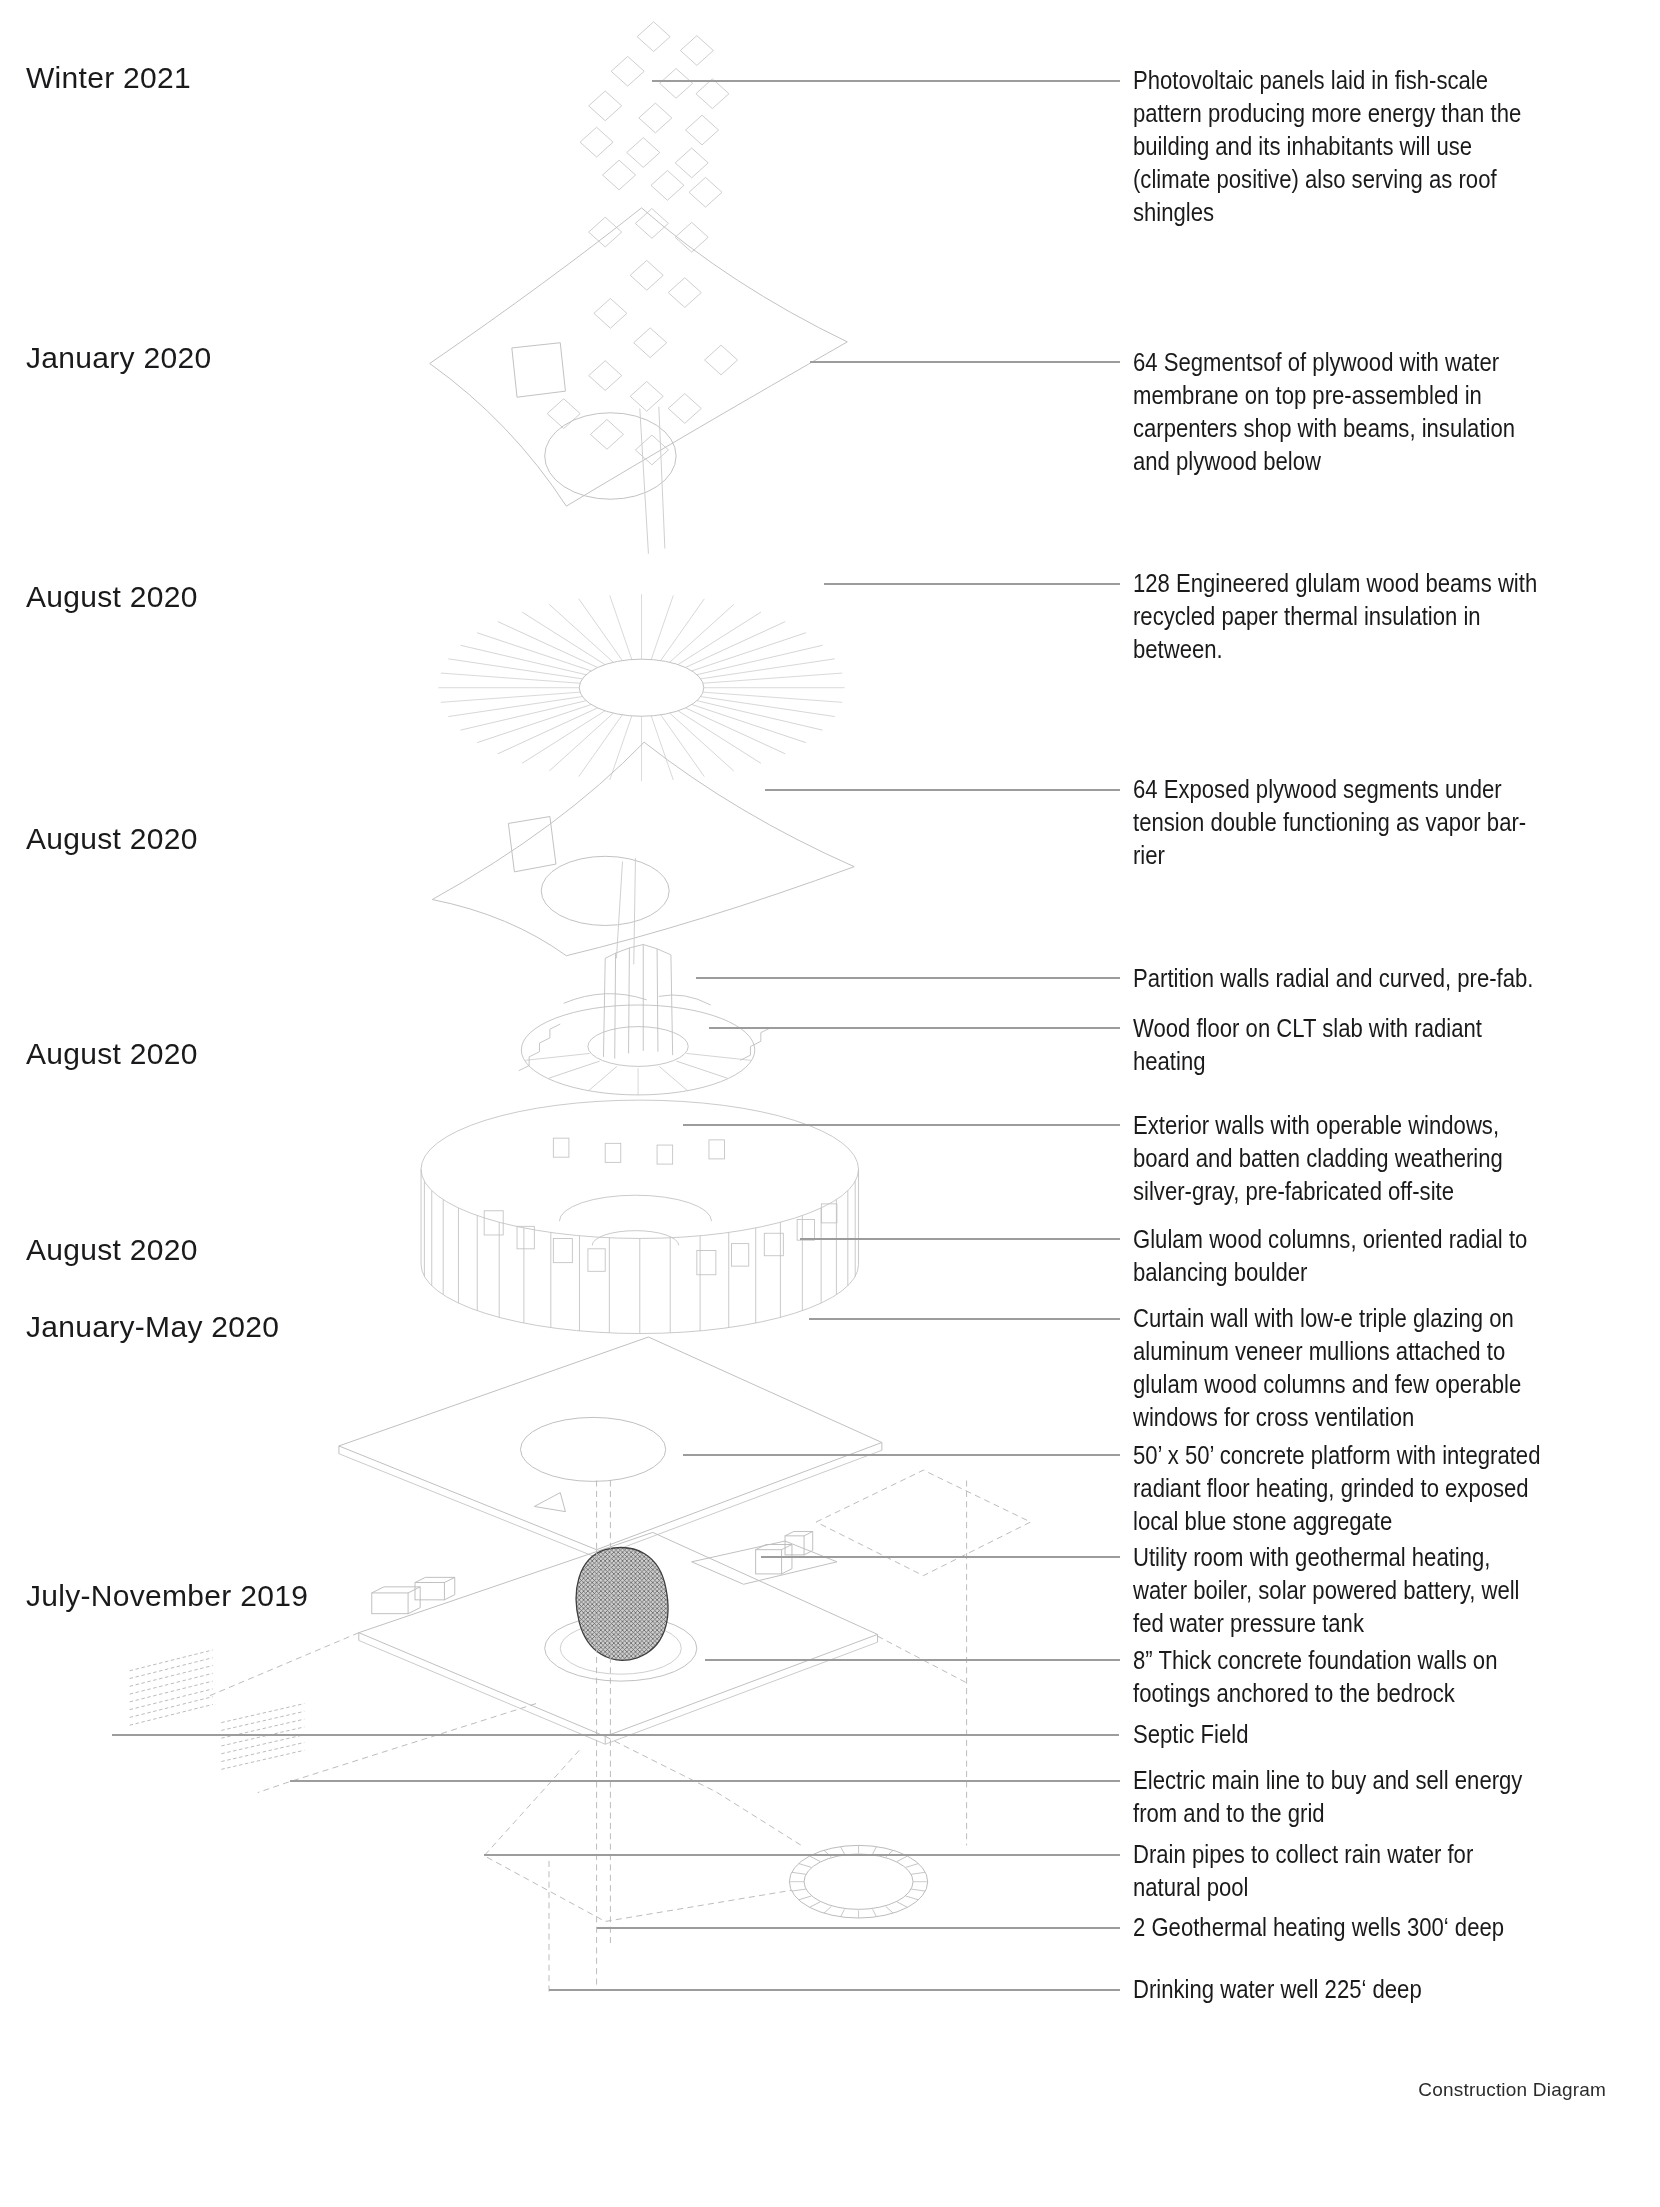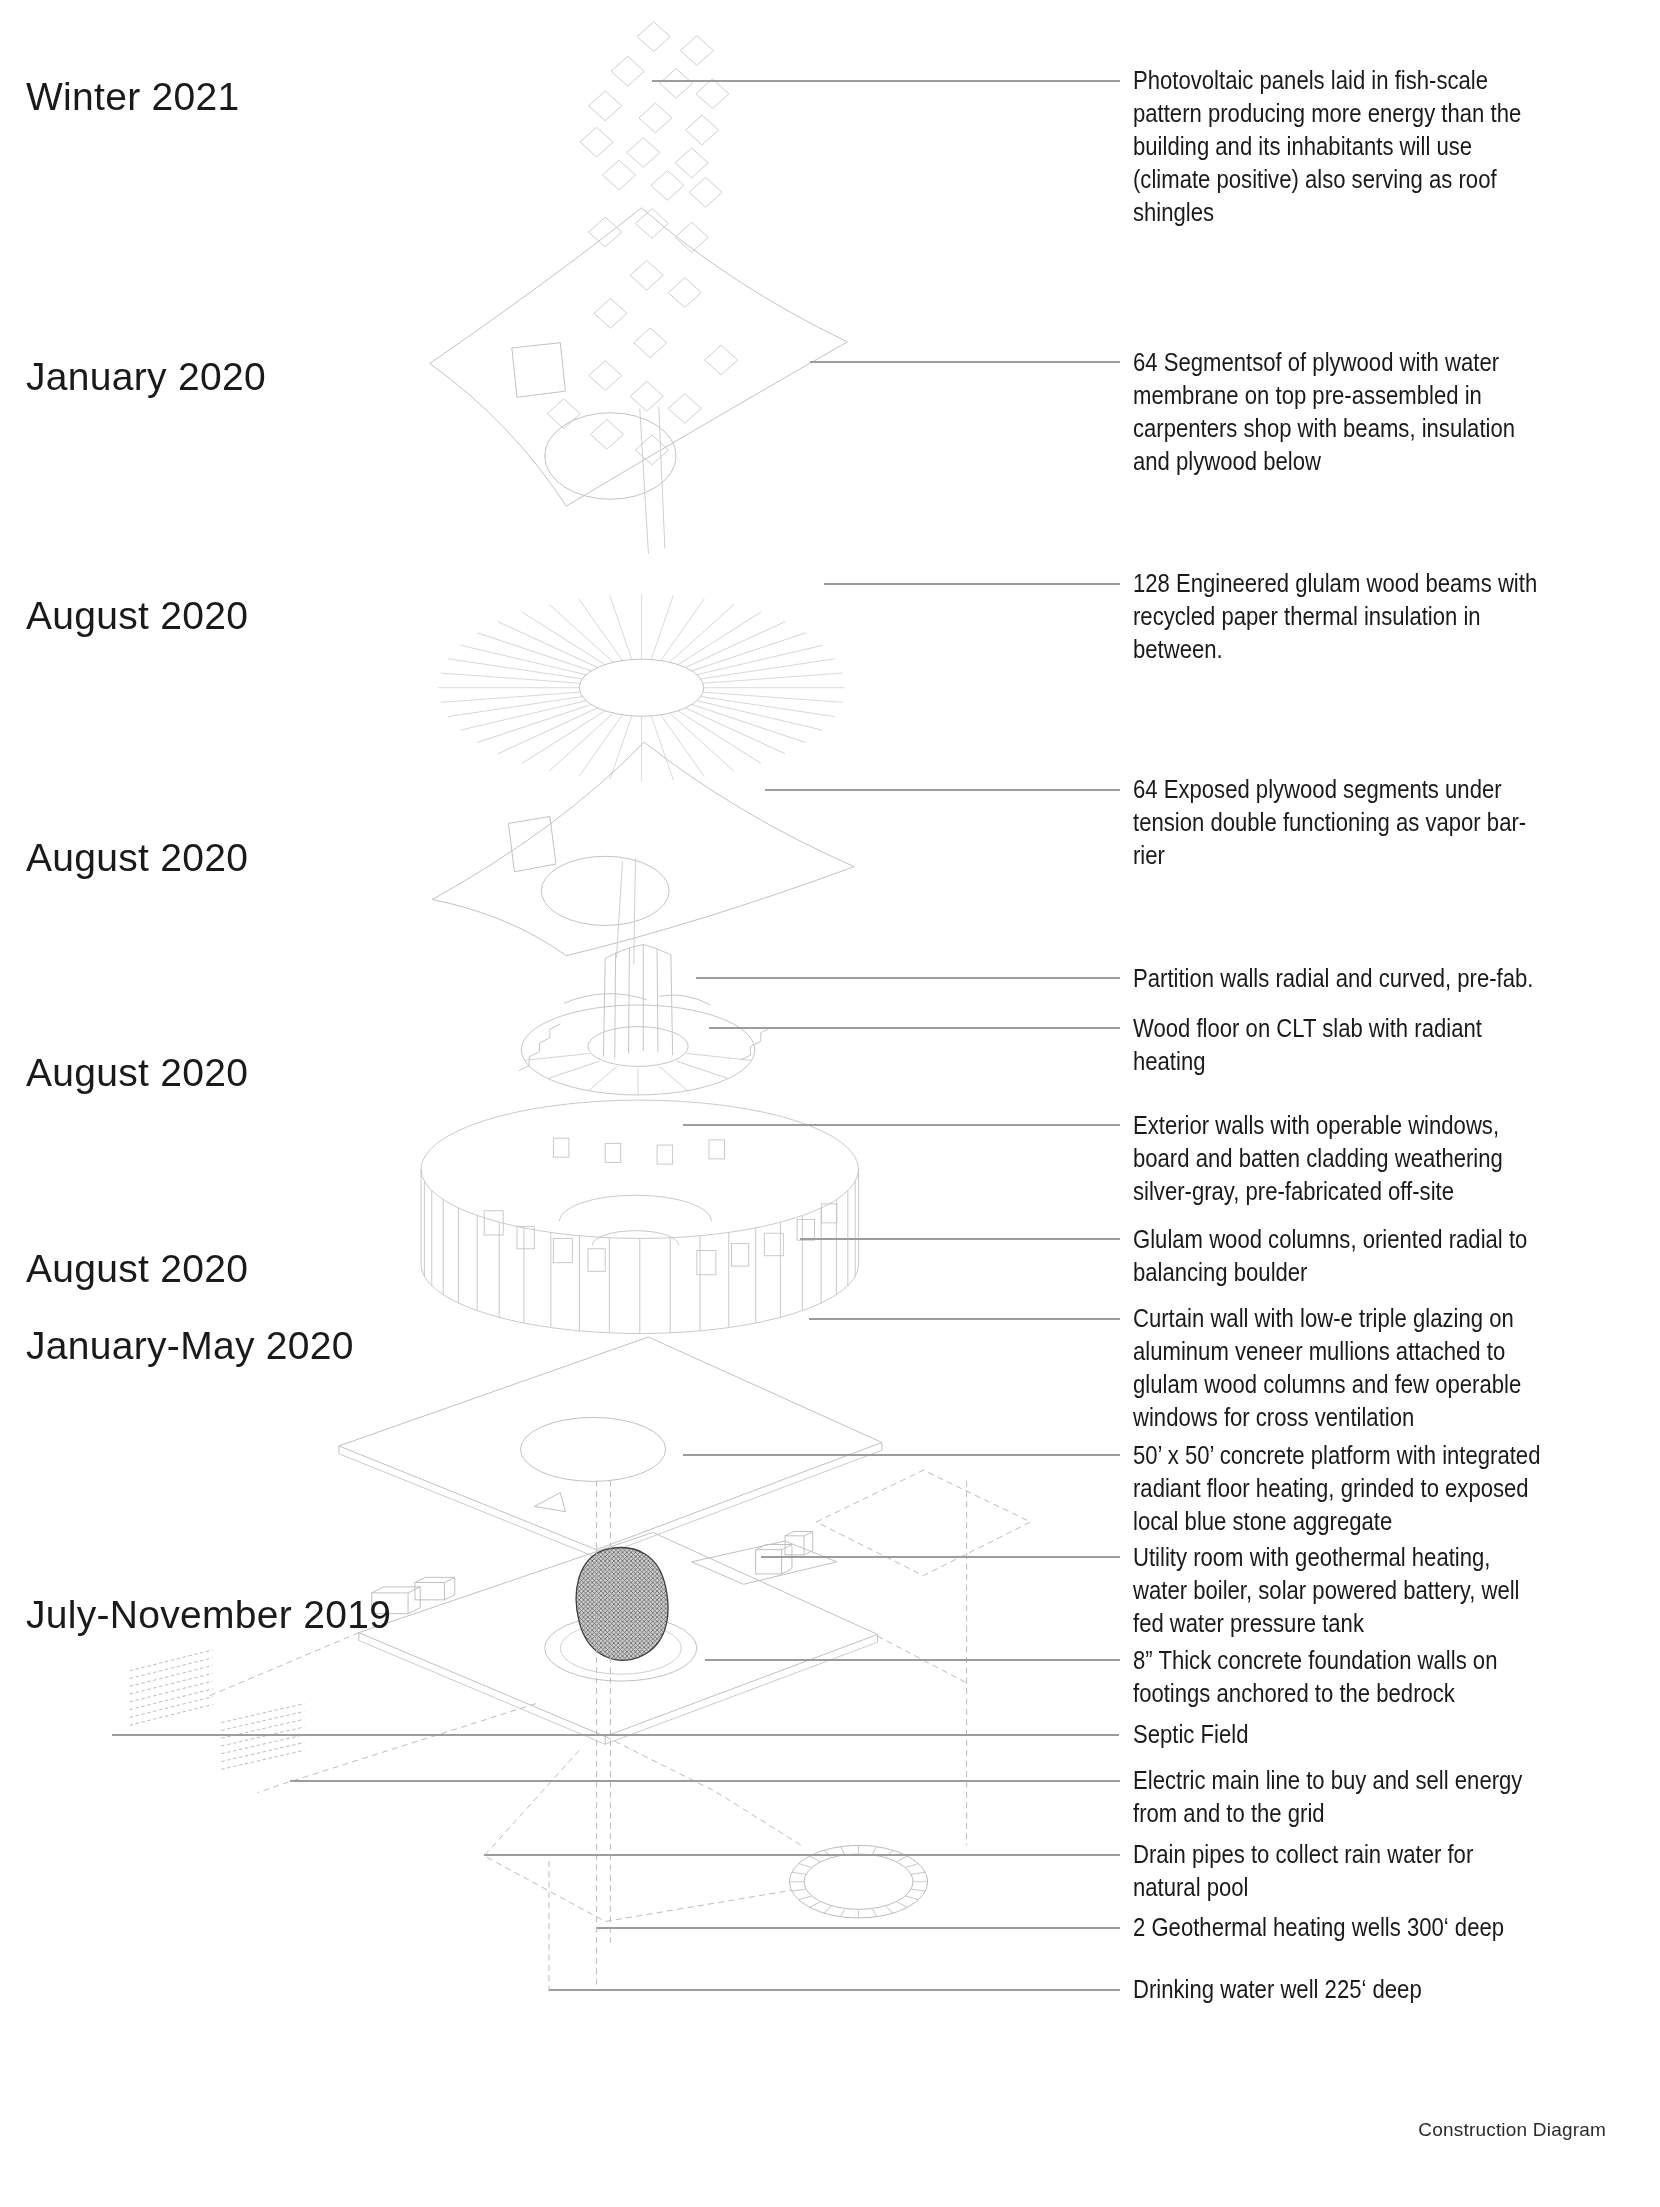--- a/index.html
+++ b/index.html
@@ -4,36 +4,35 @@
 <style>
   html,body{margin:0;padding:0;}
   body{
     width:1660px;height:2208px;position:relative;overflow:hidden;
     background:#ffffff;
     font-family:"Liberation Sans", sans-serif;
     color:#1c1c1e;
   }
   .date-label{
     position:absolute;left:26px;
-    font-size:39px;line-height:33px;letter-spacing:0.3px;color:#1a1a1c;
+    font-size:30px;line-height:33px;letter-spacing:0.3px;color:#1a1a1c;
     white-space:pre;
-    margin-top:19px;
   }
   .annotation{
     position:absolute;left:1133px;
     font-size:26px;line-height:33px;color:#1a1a1c;
     white-space:pre;
     transform:scaleX(.85);transform-origin:0 0;
   }
   .leader{
     position:absolute;height:1.7px;background:#9c9c9c;
   }
   .footer-label{
     position:absolute;right:54px;top:2079px;
-    font-size:19px;color:#2b2b2b;letter-spacing:0.2px;white-space:pre;margin-top:40px;
+    font-size:19px;color:#2b2b2b;letter-spacing:0.2px;white-space:pre;
   }
   svg{position:absolute;left:0;top:0;}
 </style>
 </head>
 <body>
 
 <svg id="cd-svg" width="1660" height="2208" viewBox="0 0 1920 2553">
   <defs>
     <pattern id="rockhatch" width="5" height="5" patternUnits="userSpaceOnUse">
       <rect width="5" height="5" fill="#cfcfcf"></rect>

